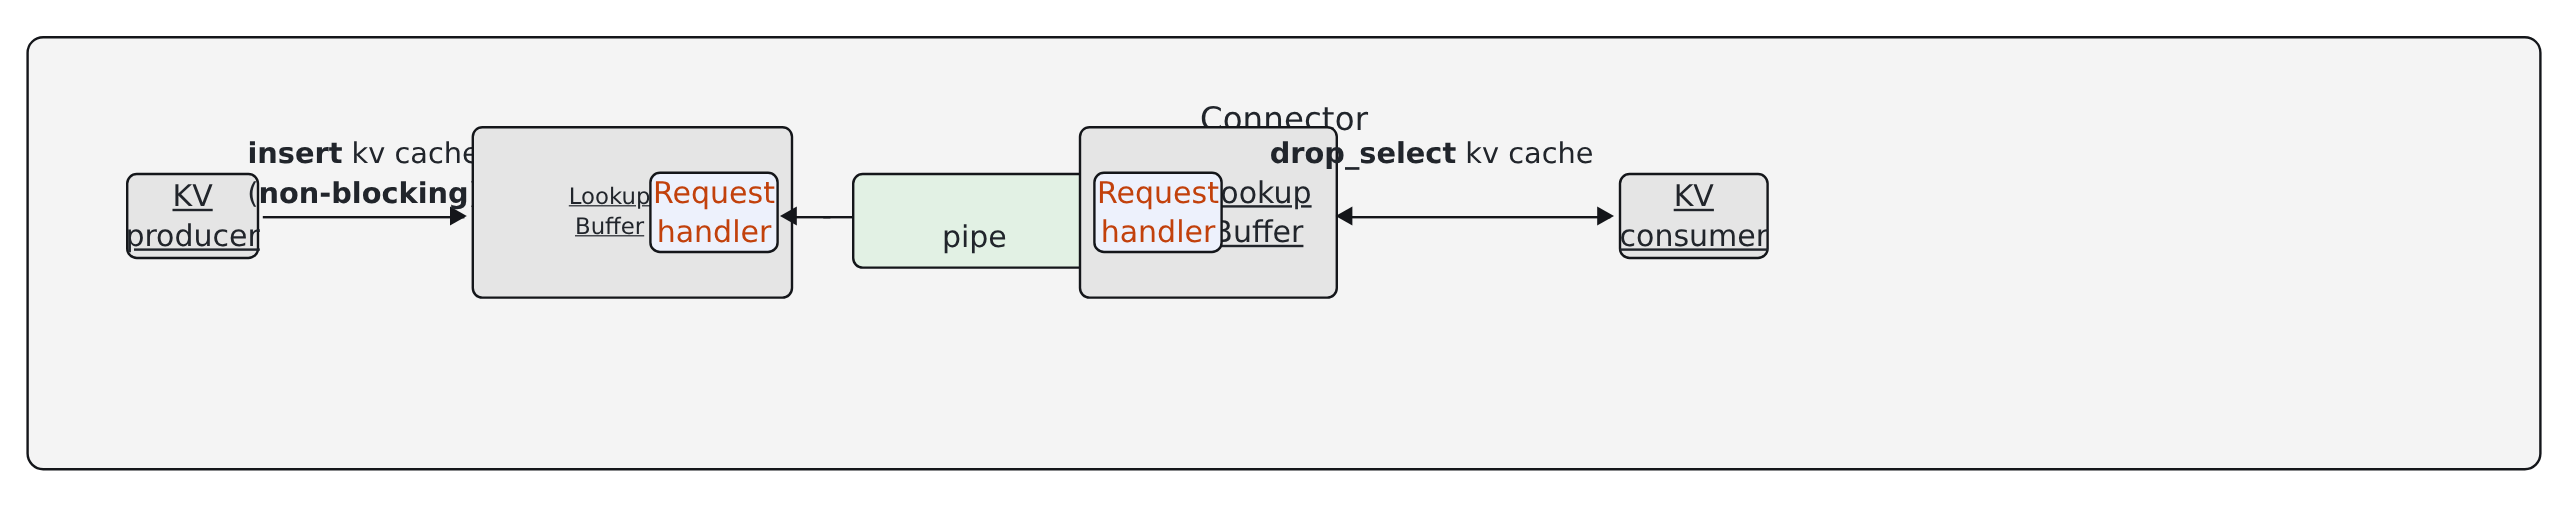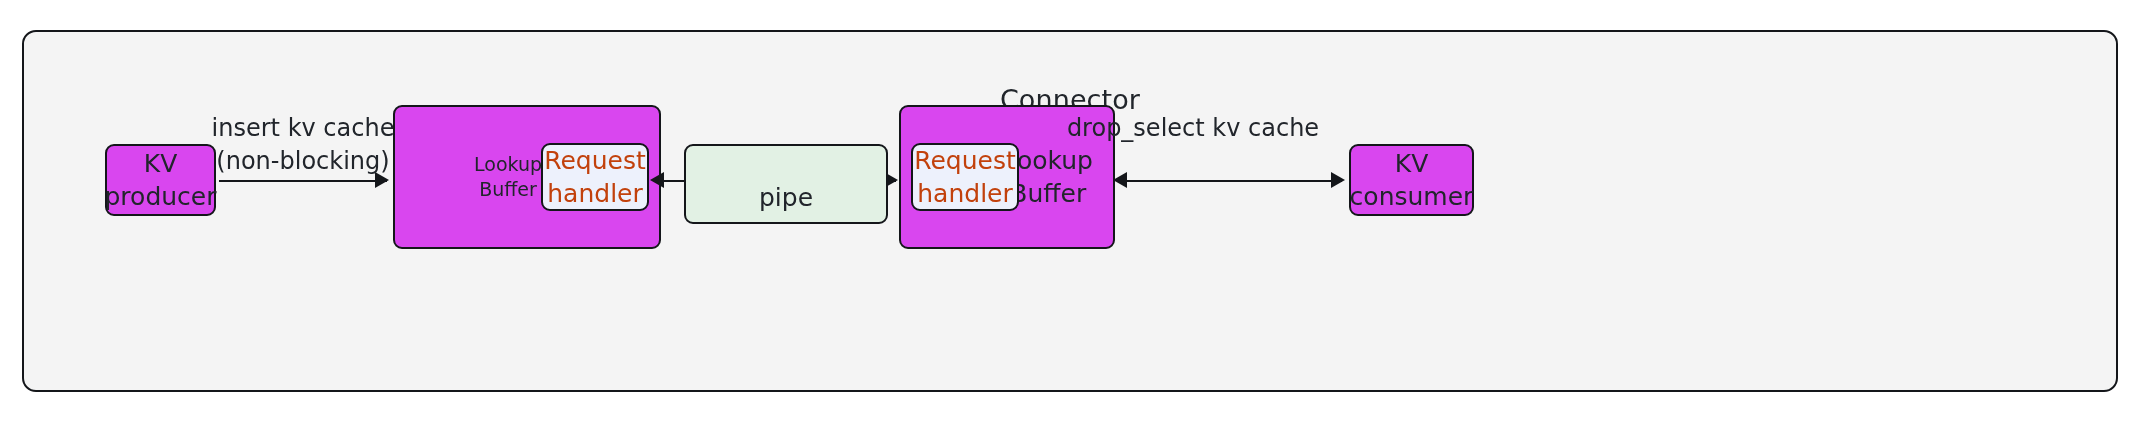--- a/index.html
+++ b/index.html
@@ -36,22 +36,22 @@
     box-sizing:border-box;
     border:2.4px solid #14161a;
     border-radius:9px;
     display:flex;
     align-items:center;
     justify-content:center;
     text-align:center;
     color:#21252b;
     line-height:1.32;
   }
-  .node.blue{ background:#d946ef; }
-  .node.green{ background:#e2f1e4; }
+  .node.blue{ background:#e5e5e5;text-decoration:underline; }
+  .node.green{ background:#e2f1e4;margin-left:26px; }
 
   
   #kv-producer{ left:105px; top:144px; width:111px; height:72px; font-size:25px; }
   #kv-consumer{ left:1349px; top:144px; width:125px; height:72px; font-size:25px; }
 
   
   #lookup-buffer-left{
     left:393px; top:105px; width:268px; height:144px;
     font-size:19px;
     justify-content:flex-start;
@@ -136,21 +136,21 @@
 
   
   .edge-label{
     position:absolute;
     text-align:center;
     font-size:24px;
     color:#21252b;
     line-height:1.38;
     white-space:nowrap;
   }
-  .edge-label b{ font-weight:400; }
+  .edge-label b{ font-weight:700; }
   #label-insert{ left:178px; top:112px; width:250px; }
   #label-drop{ left:1048px; top:112px; width:290px; }
 </style>
 </head>
 <body>
 
 <div id="stage">
 
   <div class="connector">
     <div class="connector-title">Connector</div>

